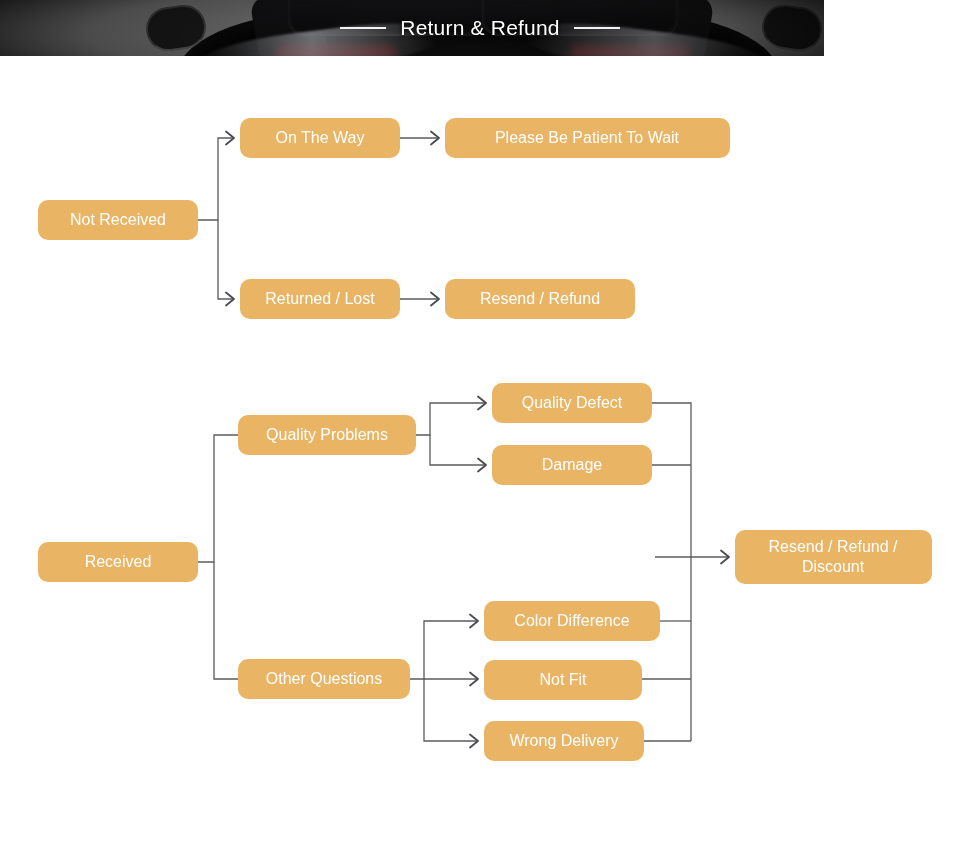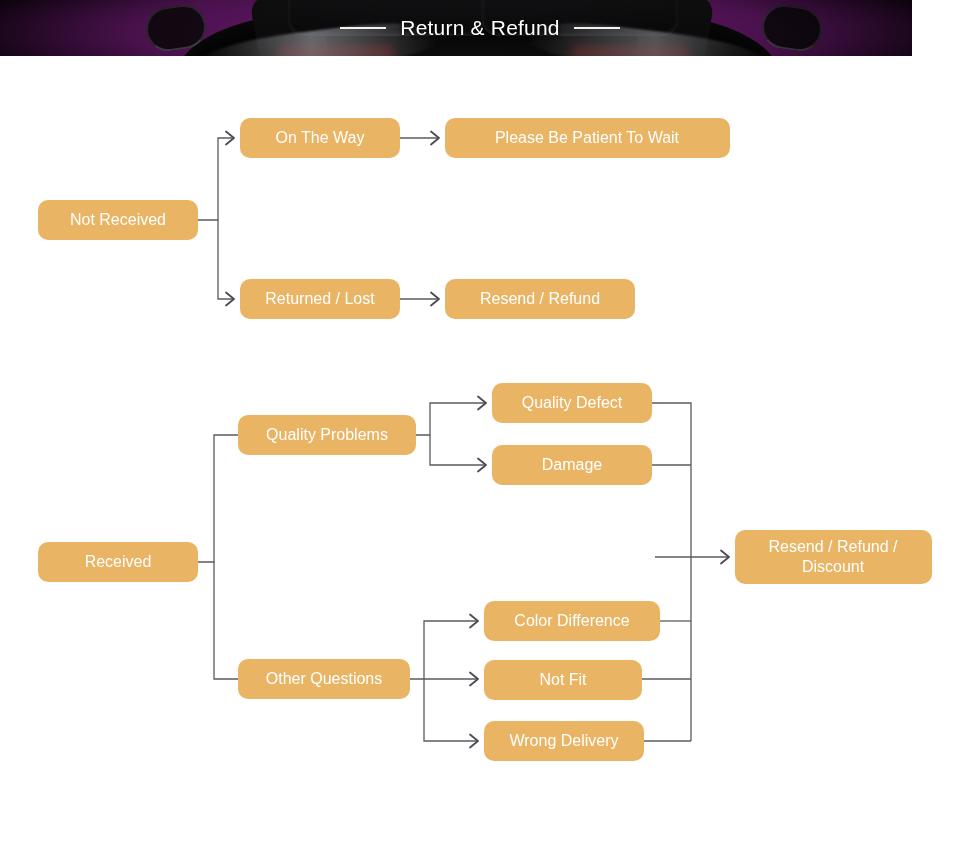--- a/index.html
+++ b/index.html
@@ -12,23 +12,23 @@
     height: 864px;
     font-family: "Liberation Sans", sans-serif;
     overflow: hidden;
     position: relative;
   }
 
   
   #banner {
     position: absolute;
     left: 0; top: 0;
-    width: 912px;
+    width: 824px;
     height: 56px;
-    background: #701a75;
+    background: #737373;
     overflow: hidden;
     text-align: center;
   }
   .car-body {
     position: absolute;
     left: 178px;
     top: 8px;
     width: 600px;
     height: 130px;
     border-radius: 300px / 110px;

